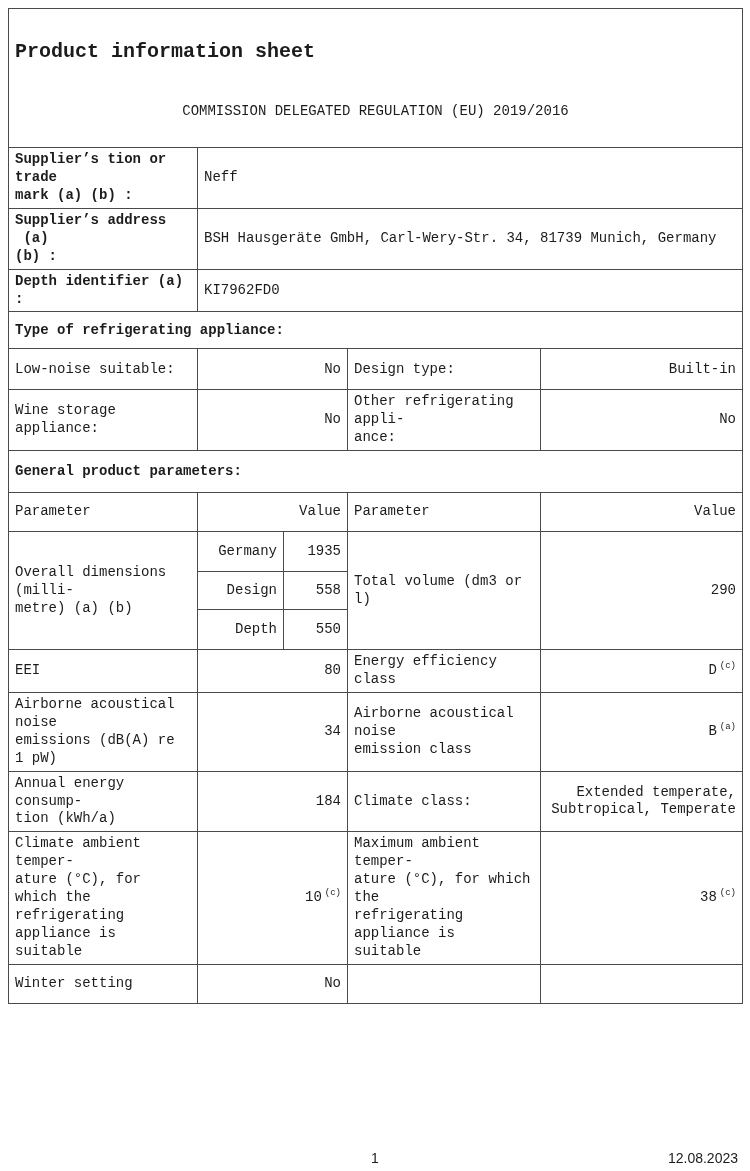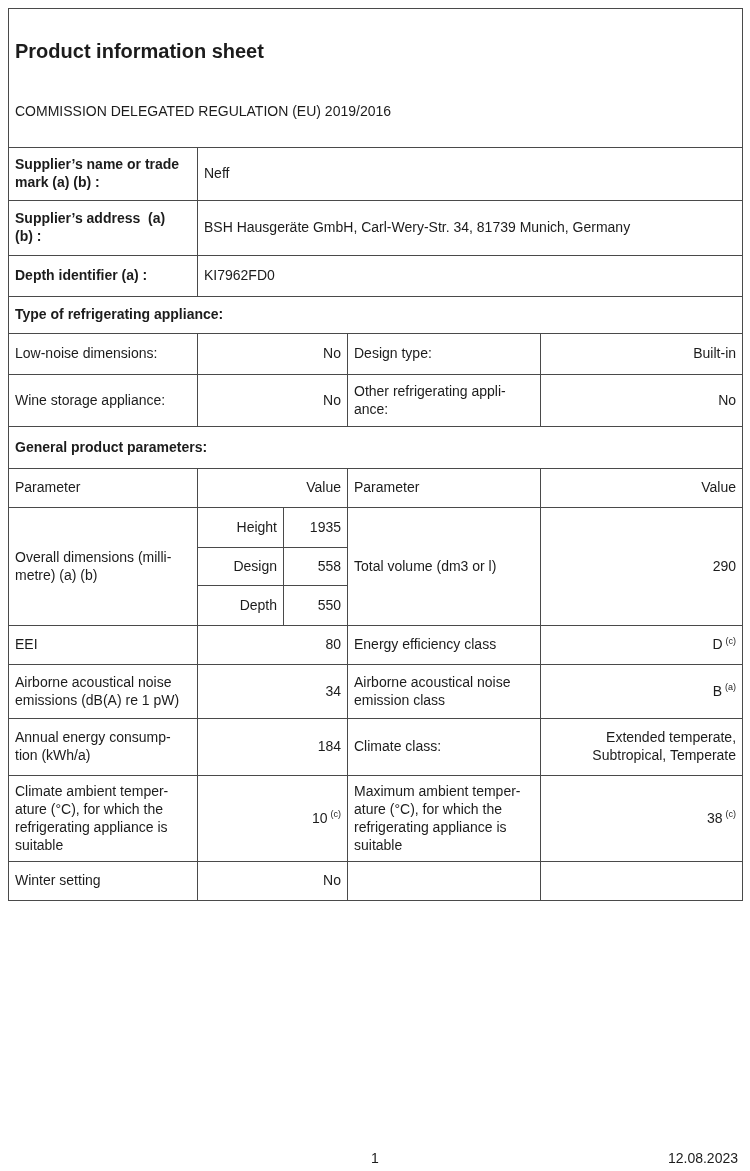--- a/index.html
+++ b/index.html
@@ -15,20 +15,21 @@
   .sheet {
     position: relative;
     width: 750px;
     height: 1171px;
   }
   table.pis {
     border-collapse: collapse;
     table-layout: fixed;
     width: 734px;
     margin: 8px 0 0 8px;
+    font-family: Liberation Mono, monospace;
   }
   table.pis td {
     border: 1.4px solid #4a4a4a;
     padding: 3px 6px;
     font-size: 14px;
     line-height: 1.28;
     vertical-align: middle;
     white-space: pre-line;
     overflow: hidden;
   }
@@ -37,20 +38,21 @@
   .title-cell { padding: 10px 6px 8px 6px !important; }
   .doc-title {
     font-size: 20px;
     font-weight: bold;
     margin: 2px 0 0 0;
   }
   .doc-reg {
     font-size: 14px;
     font-weight: normal;
     margin-top: 21px;
+    text-align: center;
   }
   sup.sup {
     font-size: 9px;
     margin-left: 3px;
     line-height: 0;
   }
   .footer-pagenum {
     position: absolute;
     left: 8px;
     top: 1142px;
@@ -81,42 +83,42 @@
 
     <tbody>
         <tr style="height:84px">
       <td colspan="5" class="title-cell">
         <div class="doc-title">Product information sheet</div>
         <div class="doc-reg">COMMISSION DELEGATED REGULATION (EU) 2019/2016</div>
       </td>
     </tr>
 
     <tr style="height:53px">
-      <td class="b">Supplier’s name or trade
+      <td class="b">Supplier’s tion or trade
 mark (a) (b) :</td>
       <td colspan="4">Neff</td>
     </tr>
 
     <tr style="height:55px">
       <td class="b">Supplier’s address &nbsp;(a)
 (b) :</td>
       <td colspan="4">BSH Hausgeräte GmbH, Carl-Wery-Str. 34, 81739 Munich, Germany</td>
     </tr>
 
     <tr style="height:41px">
       <td class="b">Depth identifier (a) :</td>
       <td colspan="4">KI7962FD0</td>
     </tr>
 
     <tr style="height:37px">
       <td colspan="5" class="b">Type of refrigerating appliance:</td>
     </tr>
 
     <tr style="height:41px">
-      <td>Low-noise dimensions:</td>
+      <td>Low-noise suitable:</td>
       <td colspan="2" class="c">No</td>
       <td>Design type:</td>
       <td class="c">Built-in</td>
     </tr>
 
     <tr style="height:52px">
       <td>Wine storage appliance:</td>
       <td colspan="2" class="c">No</td>
       <td>Other refrigerating appli-
 ance:</td>
@@ -130,21 +132,21 @@
     <tr style="height:39px">
       <td>Parameter</td>
       <td colspan="2" class="c">Value</td>
       <td>Parameter</td>
       <td class="c">Value</td>
     </tr>
 
     <tr style="height:40px">
       <td rowspan="3">Overall dimensions (milli-
 metre) (a) (b)</td>
-      <td class="c">Height</td>
+      <td class="c">Germany</td>
       <td class="c">1935</td>
       <td rowspan="3">Total volume (dm3 or l)</td>
       <td rowspan="3" class="c">290</td>
     </tr>
     <tr style="height:38px">
       <td class="c">Design</td>
       <td class="c">558</td>
     </tr>
     <tr style="height:40px">
       <td class="c">Depth</td>

